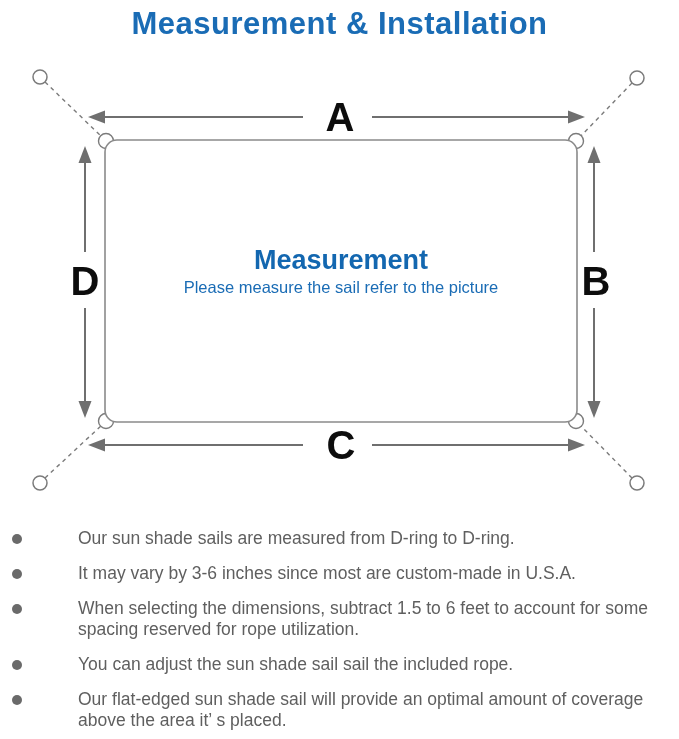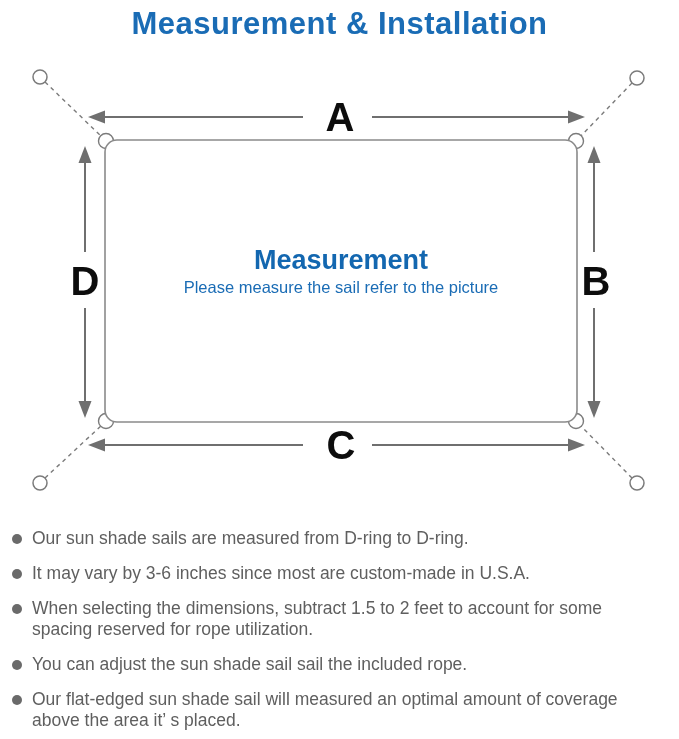--- a/index.html
+++ b/index.html
@@ -32,20 +32,21 @@
     position: absolute;
     top: 522px;
     left: 10px;
     width: 656px;
     padding-top: 6px;
   }
   .note {
     display: flex;
     align-items: flex-start;
     margin-bottom: 14px;
+    gap: 46px;
   }
   .dot {
     flex: 0 0 auto;
     width: 10px;
     height: 10px;
     border-radius: 50%;
     background: #6a6a6a;
     margin: 6px 10px 0 2px;
   }
   .note-text {
@@ -145,25 +146,25 @@
     <div class="note">
       <span class="dot"></span>
       <p class="note-text">Our sun shade sails are measured from D-ring to D-ring.</p>
     </div>
     <div class="note">
       <span class="dot"></span>
       <p class="note-text">It may vary by 3-6 inches since most are custom-made in U.S.A.</p>
     </div>
     <div class="note">
       <span class="dot"></span>
-      <p class="note-text">When selecting the dimensions, subtract 1.5 to 2 feet to account for some spacing reserved for rope utilization.</p>
+      <p class="note-text">When selecting the dimensions, subtract 1.5 to 6 feet to account for some spacing reserved for rope utilization.</p>
     </div>
     <div class="note">
       <span class="dot"></span>
       <p class="note-text">You can adjust the sun shade sail sail the included rope.</p>
     </div>
     <div class="note">
       <span class="dot"></span>
-      <p class="note-text">Our flat-edged sun shade sail will measured an optimal amount of coverage above the area it’ s placed.</p>
+      <p class="note-text">Our flat-edged sun shade sail will provide an optimal amount of coverage above the area it’ s placed.</p>
     </div>
   </div>
 
 </div>
 
 </body></html>

